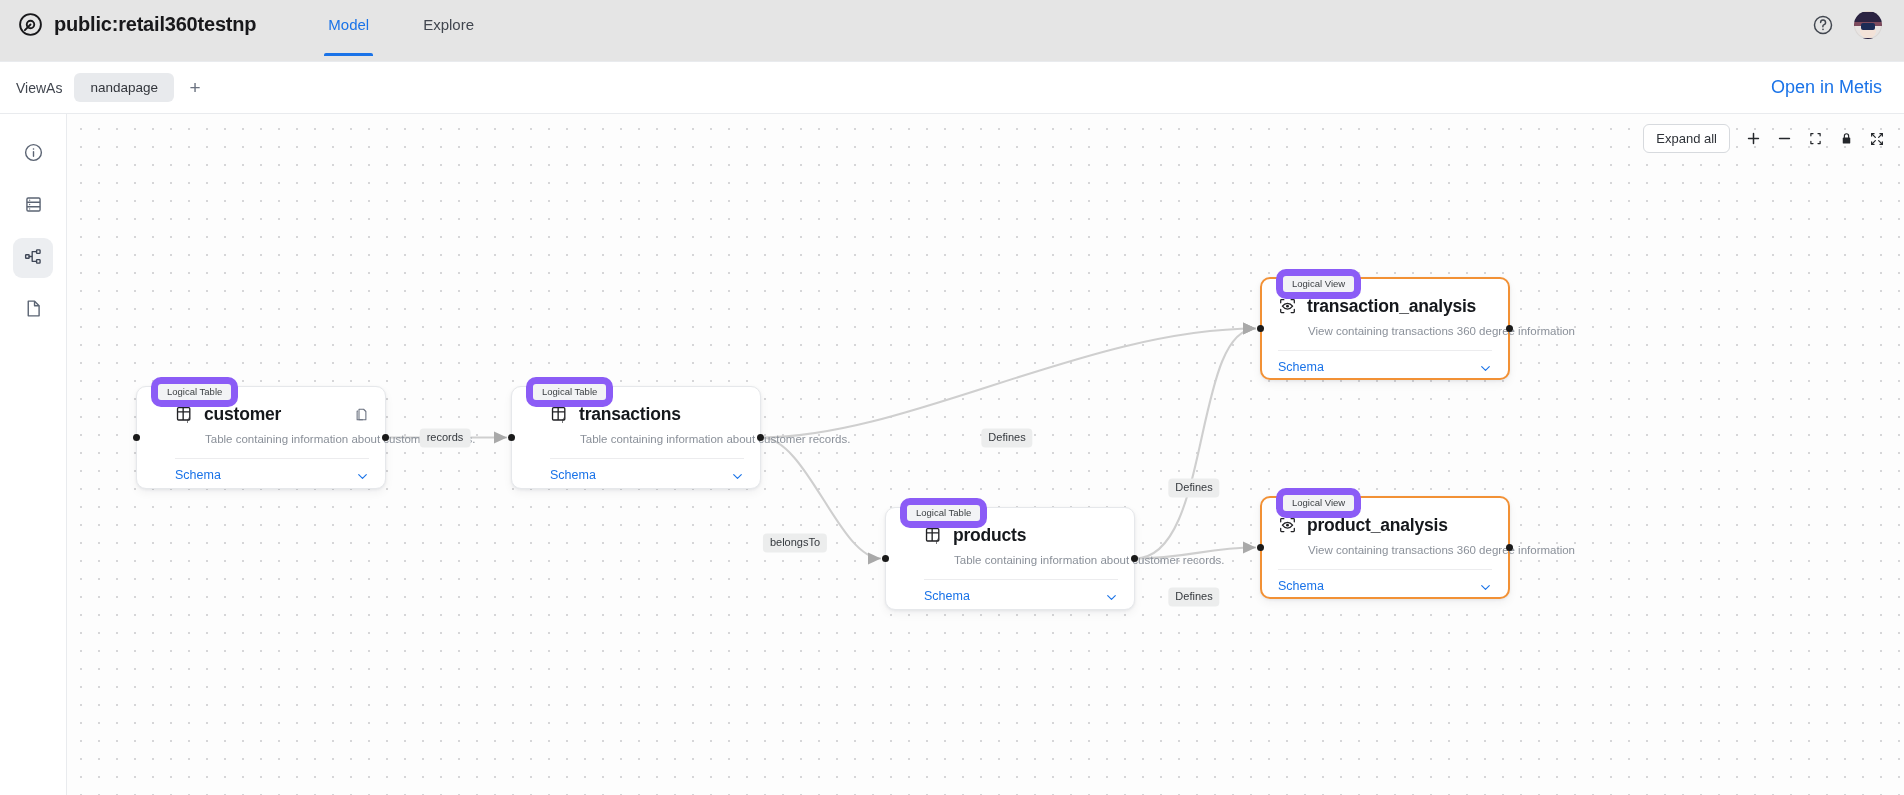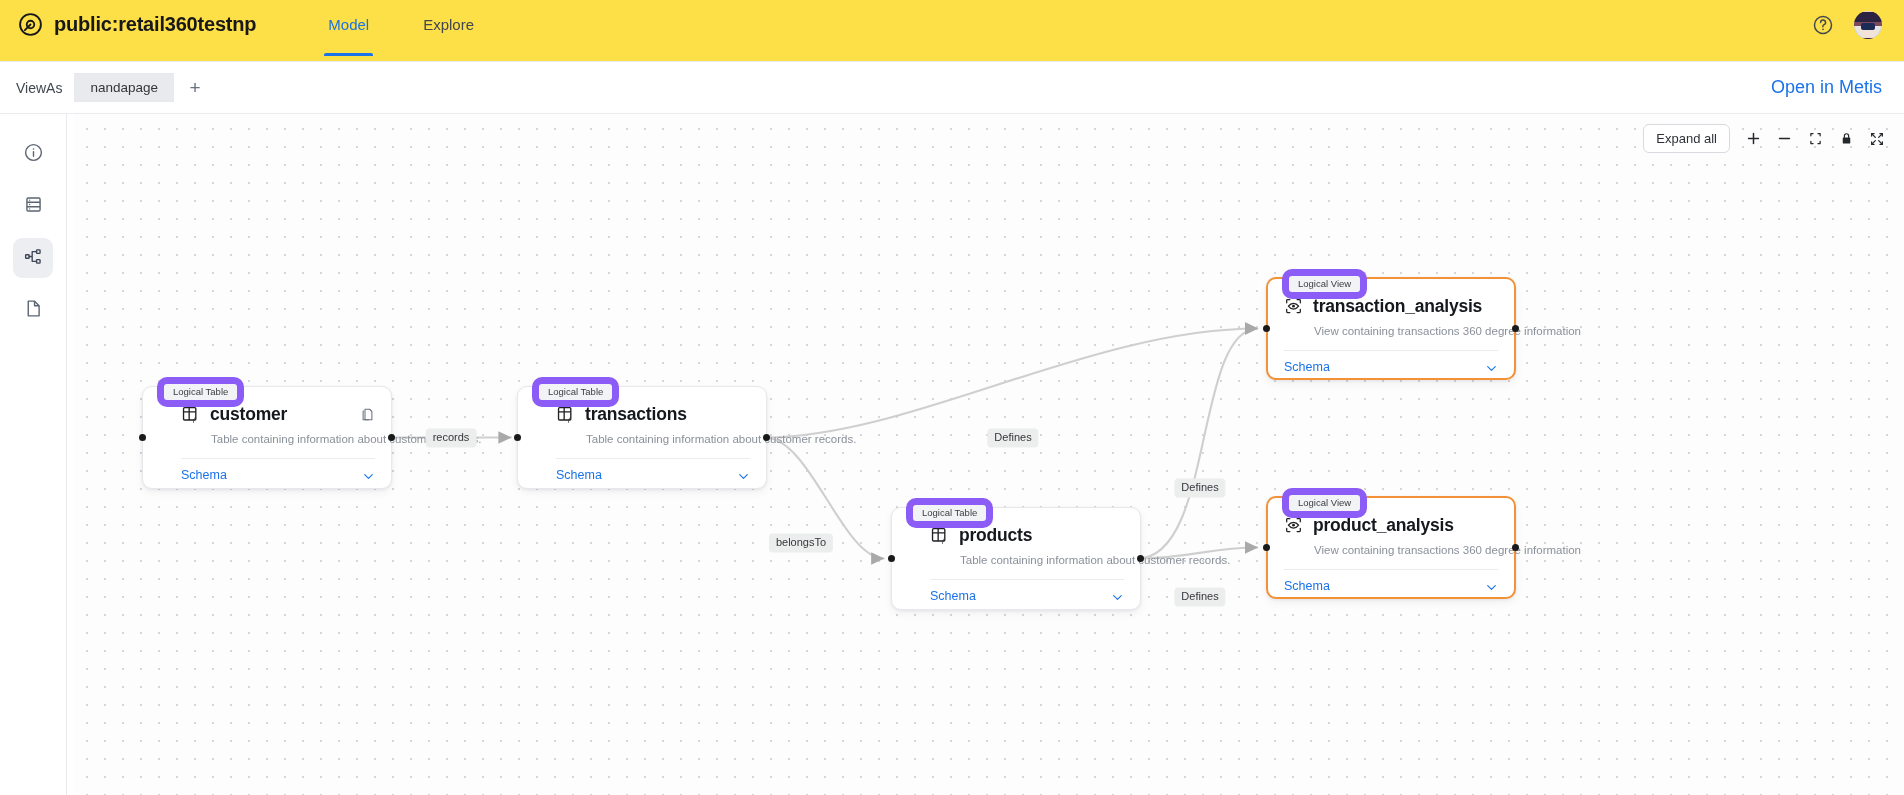--- a/index.html
+++ b/index.html
@@ -11,21 +11,21 @@
     -webkit-font-smoothing: antialiased;
   }
 
   
   .topbar {
     height: 62px; width: 100%;
     display: flex; align-items: center;
     border-bottom: 1px solid #e9ebee;
     padding: 0 22px 12px 18px;
     position: relative;
-    background: #fde047;
+    background: #e5e5e5;
     justify-content: space-between;
   }
   .brand { display: flex; align-items: center; gap: 11px; }
   .brand-logo { width: 25px; height: 25px; flex: 0 0 25px; color: #18181b; }
   .brand-title {
     font-size: 20px; font-weight: 700; color: #18181b;
     letter-spacing: -0.2px; white-space: nowrap;
   }
   .mainnav { display: flex; align-items: center; gap: 18px; margin-left: 54px; height: 62px; }
   .nav-item {
@@ -60,35 +60,35 @@
   .subbar {
     height: 52px; width: 100%;
     display: flex; align-items: center;
     padding: 0 22px 0 16px;
     border-bottom: 1px solid #e9ebee;
     background: #fff;
   }
   .viewas-label { font-size: 14px; color: #41464f; margin-right: 12px; }
   .viewas-chip {
     background: #e8eaed; color: #32353b; font-size: 13.5px;
-    padding: 7px 16px; border-radius: 0; cursor: pointer;
+    padding: 7px 16px; border-radius: 6px; cursor: pointer;
     white-space: nowrap;
   }
   .viewas-add {
     margin-left: 6px; width: 30px; height: 30px; border-radius: 6px;
     display: flex; align-items: center; justify-content: center;
     color: #6b7280; font-size: 19px; cursor: pointer; user-select: none;
   }
   .open-metis {
     margin-left: auto; font-size: 18px; color: #1a73e8; cursor: pointer;
     white-space: nowrap;
   }
 
   
-  .body-wrap { display: flex; width: 100%; height: 681px; gap: 6px; }
+  .body-wrap { display: flex; width: 100%; height: 681px; }
 
   .leftrail {
     width: 67px; flex: 0 0 67px; height: 100%;
     background: #fff; border-right: 1px solid #e9ebee;
     display: flex; flex-direction: column; align-items: center;
     padding-top: 20px; gap: 12px;
   }
   .rail-btn {
     width: 40px; height: 40px; border-radius: 9px;
     display: flex; align-items: center; justify-content: center;

